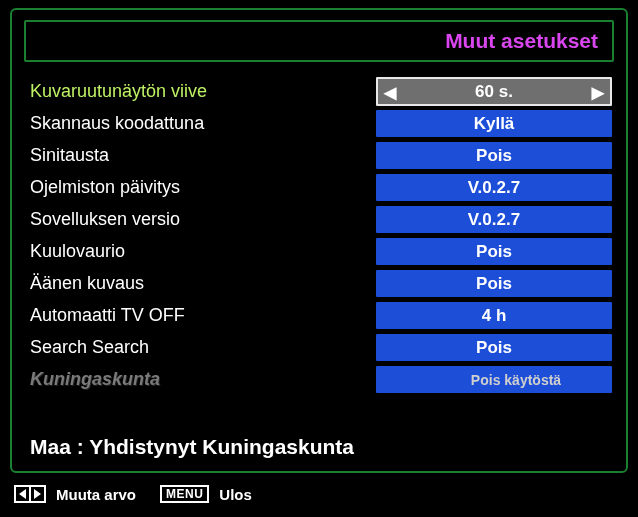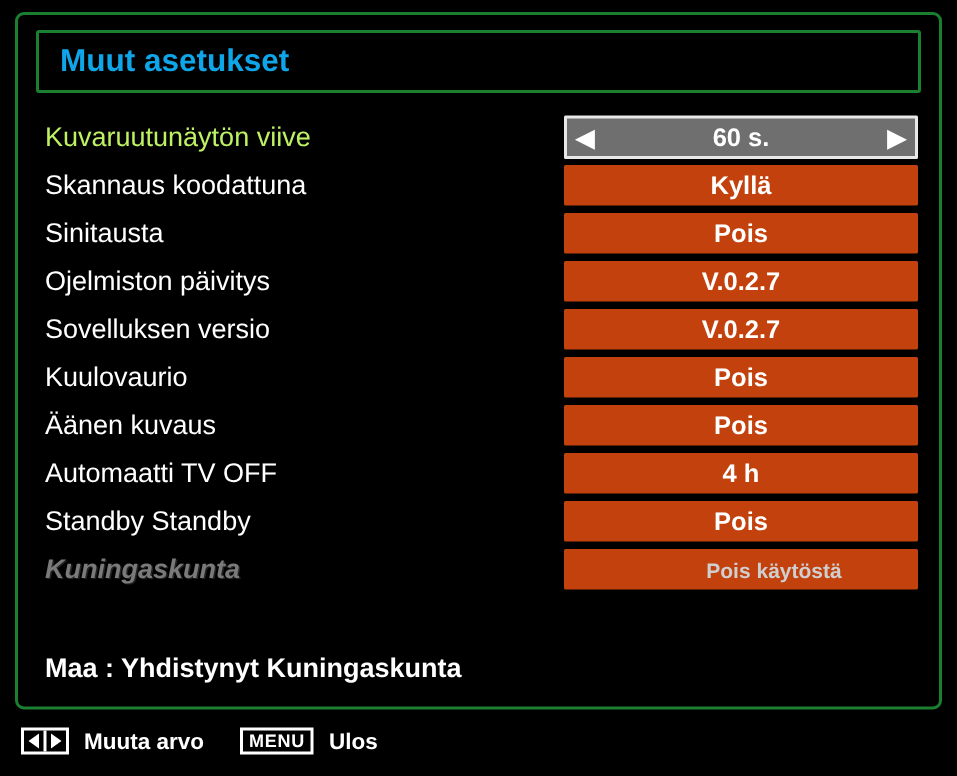--- a/index.html
+++ b/index.html
@@ -21,21 +21,22 @@
     }
     .title-bar {
       border: 2px solid #1a8030;
       border-radius: 2px;
       padding: 7px 14px;
       margin-bottom: 14px;
     }
     .title-bar h1 {
       font-size: 21px;
       font-weight: bold;
-      color: #0ea5e9;
+      color: #d946ef;
+      text-align: right;
     }
     .settings-list {
       padding: 0 2px;
     }
     .row {
       display: flex;
       align-items: center;
       height: 31px;
       margin-bottom: 1px;
     }
@@ -49,21 +50,21 @@
       color: #bef264;
     }
     .row.disabled .label {
       color: #7a7a7a;
       font-style: italic;
       font-weight: bold;
       text-shadow: 1px 1px 0 #222;
     }
     .value-box {
       flex: 1;
-      background: #c2410c;
+      background: #1d4ed8;
       height: 27px;
       display: flex;
       align-items: center;
       justify-content: center;
       position: relative;
       border-radius: 1px;
     }
     .value-box .value {
       font-size: 17px;
       font-weight: bold;
@@ -90,21 +91,21 @@
       font-weight: bold;
       user-select: none;
     }
     .arrow.left { left: 6px; }
     .arrow.right { right: 6px; }
     .footer-region {
       margin-top: 40px;
       padding-left: 6px;
     }
     .country-label {
-      font-size: 18px;
+      font-size: 21px;
       font-weight: bold;
       color: #fff;
     }
     .bottom-bar {
       display: flex;
       align-items: center;
       margin-top: 12px;
       padding-left: 4px;
       gap: 10px;
     }
@@ -207,21 +208,21 @@
     </div>
 
     <div class="row">
       <div class="label">Automaatti TV OFF</div>
       <div class="value-box">
         <span class="value">4 h</span>
       </div>
     </div>
 
     <div class="row">
-      <div class="label">Standby Standby</div>
+      <div class="label">Search Search</div>
       <div class="value-box">
         <span class="value">Pois</span>
       </div>
     </div>
 
     <div class="row disabled">
       <div class="label">Kuningaskunta</div>
       <div class="value-box">
         <span class="value">Pois käytöstä</span>
       </div>

